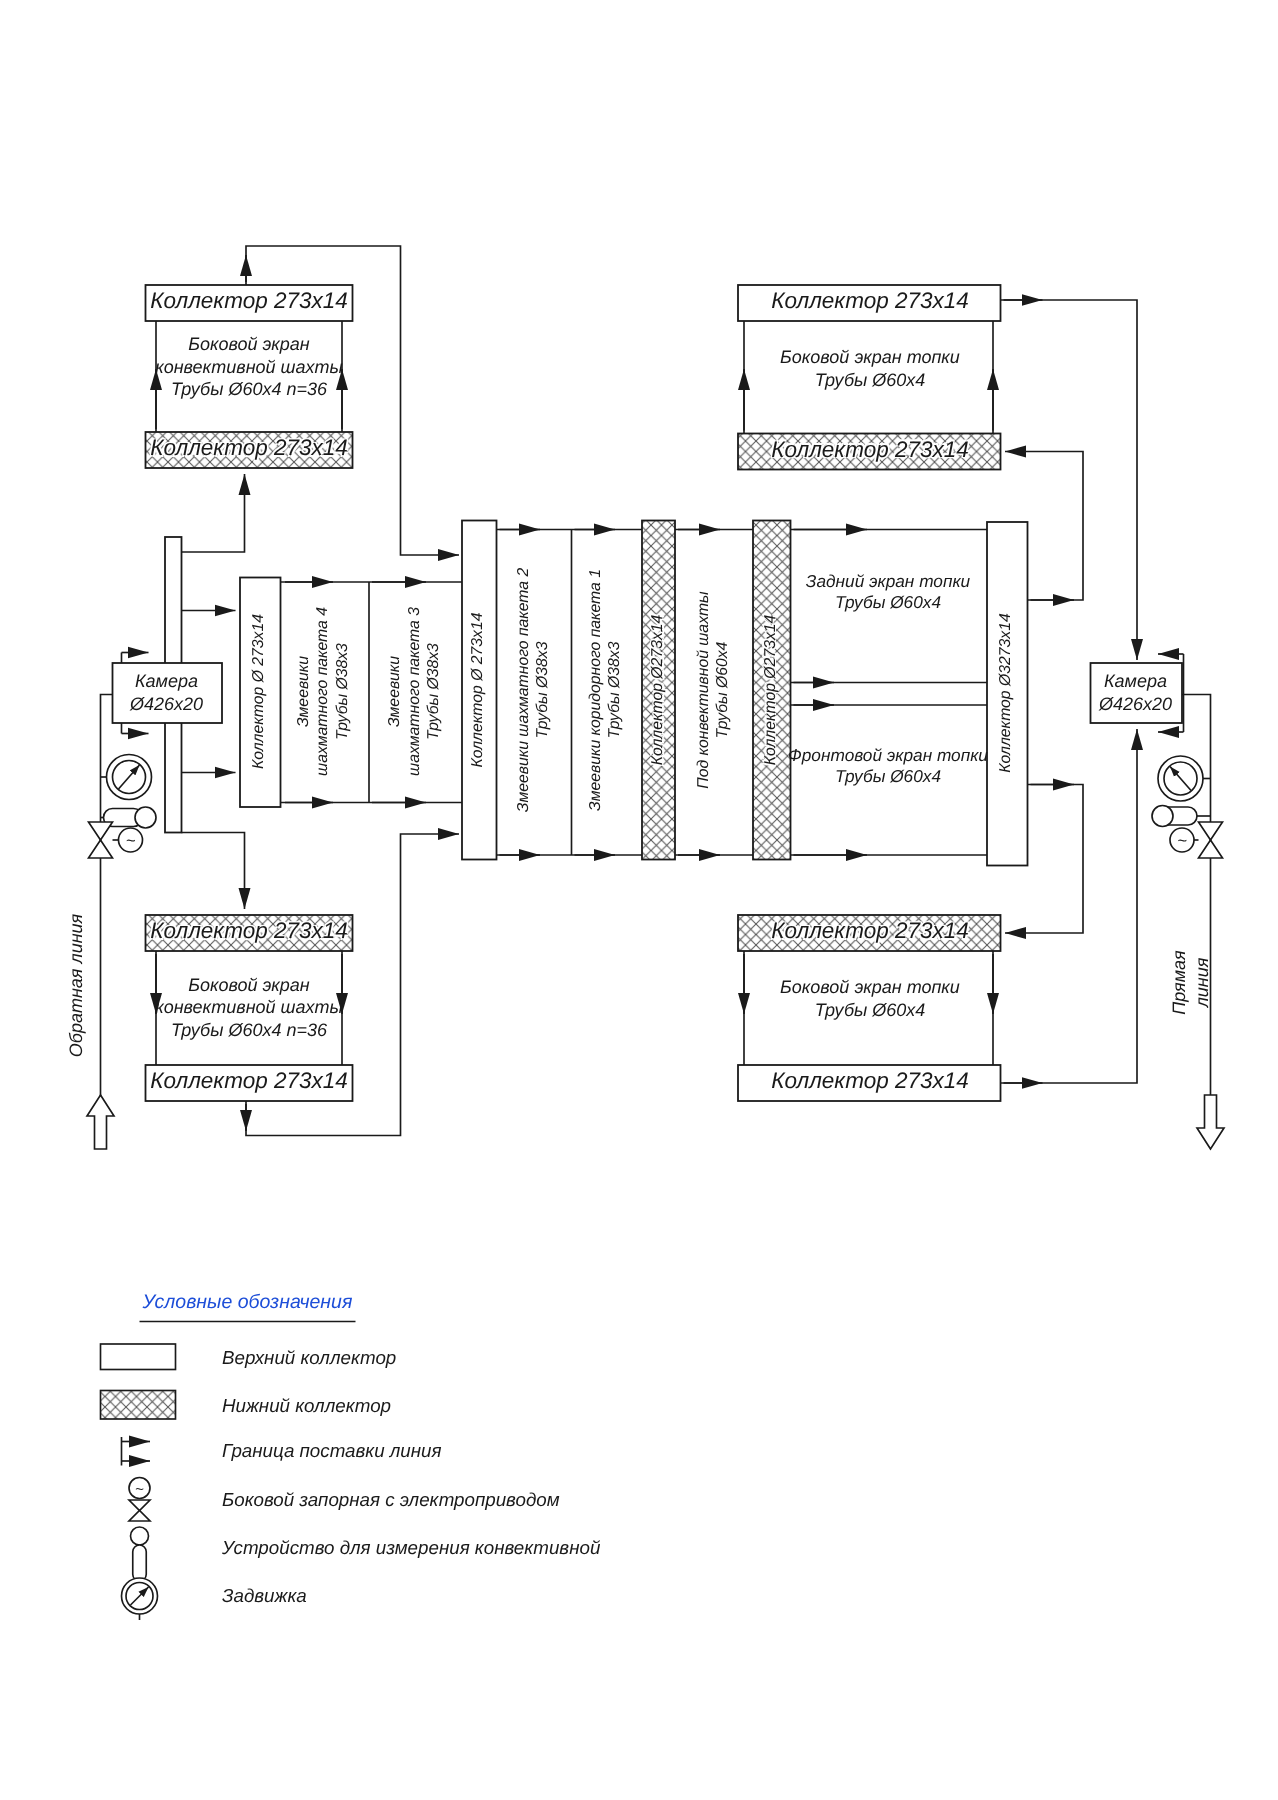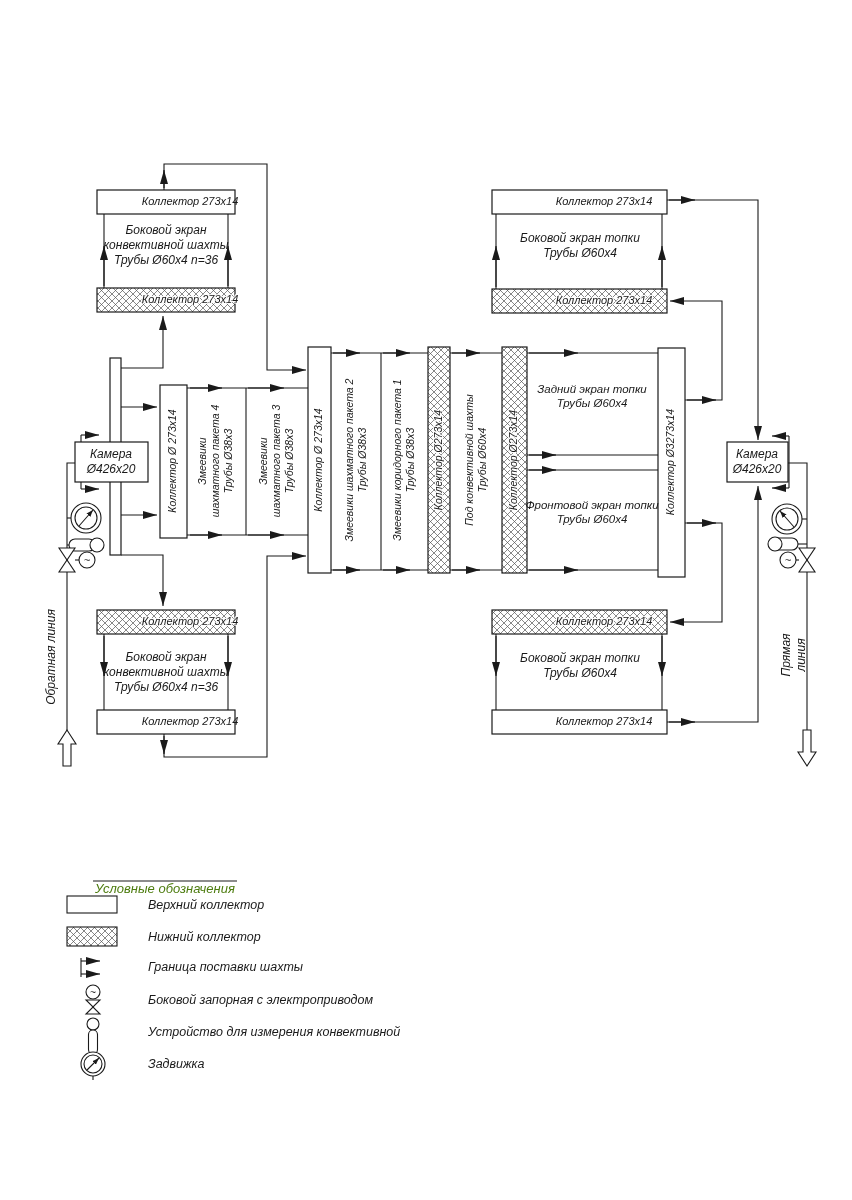--- a/index.html
+++ b/index.html
@@ -2,27 +2,27 @@
 <html><head>
 <meta charset="utf-8">
 <style>
   html,body{margin:0;padding:0;background:#fff;}
   #stage{position:relative;width:852px;height:1200px;background:#fff;overflow:hidden;
          font-family:"Liberation Sans",sans-serif;color:#1a1a1a;}
   #linework{position:absolute;left:0;top:0;}
   .lbl{position:absolute;transform:translate(-50%,-50%);white-space:pre-line;text-align:center;
        font-style:italic;font-size:12px;line-height:1.25;color:#1a1a1a;pointer-events:none;}
   .rot{transform:translate(-50%,-50%) rotate(-90deg);}
-  .big{font-size:11px;margin-left:24px;}
+  .big{font-size:15px;}
   .sm{font-size:10.5px;}
   .md{font-size:11.5px;}
   .halo{text-shadow:-1px -1px 0 #fff,1px -1px 0 #fff,-1px 1px 0 #fff,1px 1px 0 #fff,0 0 2px #fff;}
   .lleft{position:absolute;transform:translateY(-50%);white-space:pre;font-style:italic;
          font-size:12.5px;color:#1a1a1a;margin-left:11px;}
-  .ltitle{position:absolute;font-style:italic;font-size:13px;color:#4d7c0f;white-space:pre;margin-top:21px;}
+  .ltitle{position:absolute;font-style:italic;font-size:13px;color:#1d4ed8;white-space:pre;}
 </style>
 </head>
 <body>
 
 <div id="stage">
 
 <svg id="linework" width="852" height="1200" viewBox="0 0 852 1200">
   <defs>
     <marker id="a" markerUnits="userSpaceOnUse" markerWidth="15" markerHeight="10" refX="14" refY="5" orient="auto">
       <path d="M0,1 L14,5 L0,9 Z" fill="#1a1a1a"></path>
@@ -270,18 +270,18 @@
 <div class="lbl md" style="left:592px;top:512px">Фронтовой экран топки
 Трубы Ø60x4</div>
 <div class="lbl rot sm" style="left:671px;top:462px">Коллектор Ø3273x14</div>
 
 <div class="lbl rot" style="left:51px;top:657px">Обратная линия</div>
 <div class="lbl rot" style="left:794px;top:655px">Прямая линия</div>
 
 <div class="ltitle" style="left:95px;top:860px">Условные обозначения</div>
 <div class="lleft" style="left:137px;top:905px">Верхний коллектор</div>
 <div class="lleft" style="left:137px;top:937px">Нижний коллектор</div>
-<div class="lleft" style="left:137px;top:967px">Граница поставки шахты</div>
+<div class="lleft" style="left:137px;top:967px">Граница поставки линия</div>
 <div class="lleft" style="left:137px;top:1000px">Боковой запорная с электроприводом</div>
 <div class="lleft" style="left:137px;top:1032px">Устройство для измерения конвективной</div>
 <div class="lleft" style="left:137px;top:1064px">Задвижка</div>
 
 </div>
 
 </body></html>

